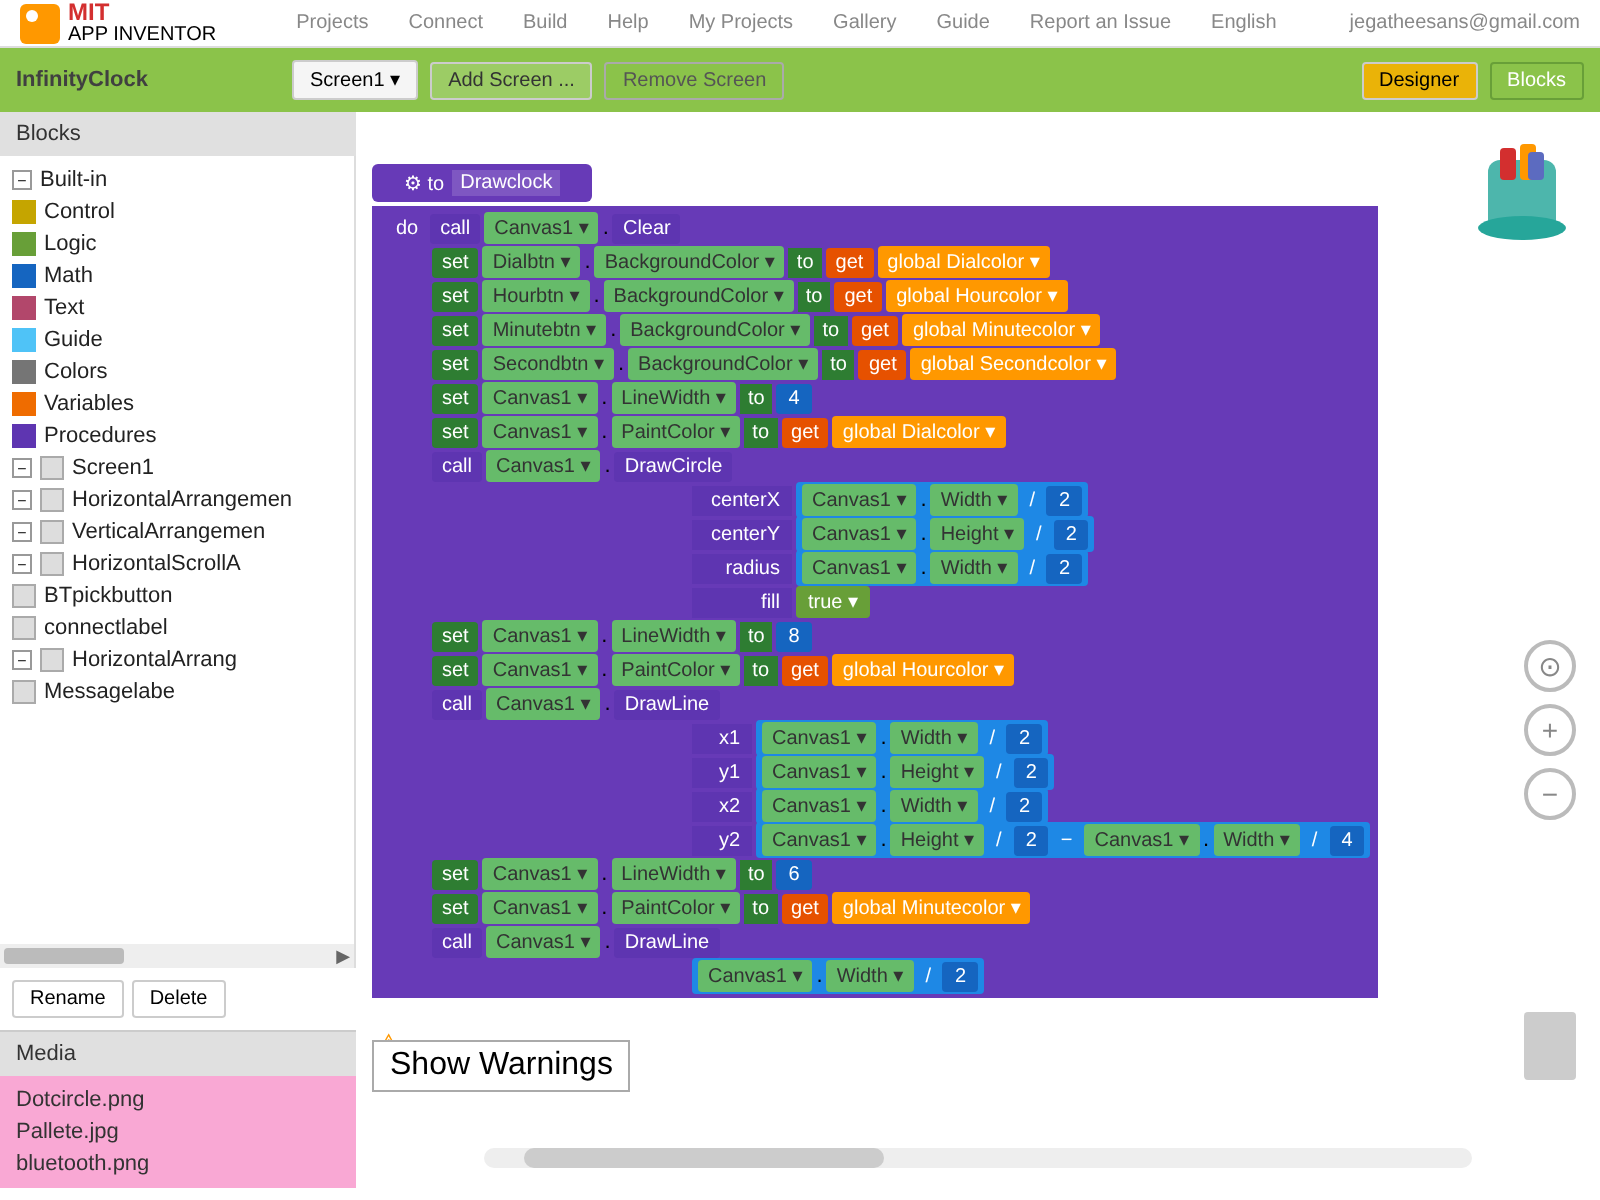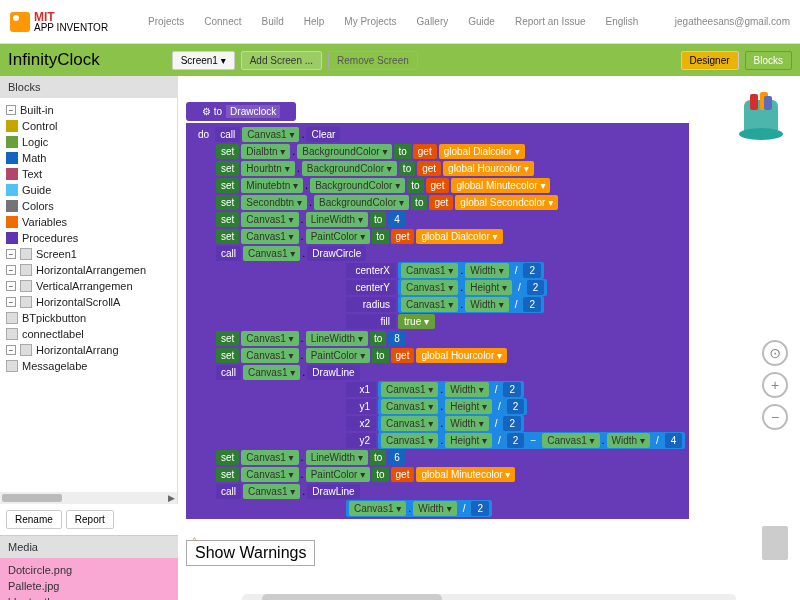--- a/index.html
+++ b/index.html
@@ -1,27 +1,27 @@
 <!DOCTYPE html>
 <html><head>
 <meta charset="utf-8">
 <style>
 * { margin: 0; padding: 0; box-sizing: border-box; font-family: Arial, sans-serif; }
 body { width: 800px; height: 600px; background: #fff; overflow: hidden; font-size: 11px; }
-.header { display: flex; align-items: center; padding: 4px 10px; height: 44px; background: #fff; border-bottom: 1px solid #ddd; }
+.header { display: flex; align-items: center; padding: 4px 10px; height: 24px; background: #fff; border-bottom: 1px solid #ddd; }
 .logo { display: flex; align-items: center; gap: 4px; }
 .logo-icon { width: 20px; height: 20px; background: #ff9800; border-radius: 3px; position: relative; }
 .logo-icon::before { content: ''; position: absolute; top: 3px; left: 3px; width: 6px; height: 6px; background: #fff; border-radius: 50%; }
 .logo-text { font-size: 10px; line-height: 1; }
 .logo-text b { color: #d32f2f; font-size: 12px; }
 .nav-menu { display: flex; gap: 20px; margin-left: 40px; flex: 1; }
 .nav-item { color: #888; font-size: 10px; cursor: pointer; }
 .user-email { color: #888; font-size: 10px; }
 .project-bar { background: #8bc34a; height: 32px; display: flex; align-items: center; padding: 0 8px; gap: 6px; }
-.project-title { color: #000000; font-size: 17px; font-weight: normal; }
+.project-title { color: #404040; font-size: 11px; font-weight: bold; }
 .btn { background: #fff; border: 1px solid #ccc; padding: 3px 8px; font-size: 10px; cursor: pointer; border-radius: 2px; }
 .btn-screen { background: #f5f5f5; }
 .btn-add { background: #9ccc65; color: #333; }
 .btn-rem { background: transparent; border: 1px solid #aaa; color: #555; }
 .spacer { flex: 1; }
 .btn-designer { background: #eab308; }
 .btn-blocks { background: #8bc34a; color: #fff; border: 1px solid #689f38; }
 .main { display: flex; height: calc(600px - 62px); }
 .side { width: 178px; display: flex; flex-direction: column; }
 .panel-h { background: #e0e0e0; padding: 5px 8px; font-size: 11px; color: #333; }
@@ -184,21 +184,21 @@
             <span>Messagelabe</span>
           </li>
       </ul>
       <div class="side-scroll">
           <div class="side-scroll-thumb"></div>
           <span class="side-scroll-arrow">▶</span>
         </div>
     </div>
     <div class="btn-row">
       <button class="btn">Rename</button>
-      <button class="btn">Report</button>
+      <button class="btn">Delete</button>
     </div>
     <div class="panel-h media-panel">Media</div>
     <div class="media-list">
       <div>Dotcircle.png</div>
       <div>Pallete.jpg</div>
       <div>bluetooth.png</div>
     </div>
   </div>
 
   <div class="viewer">

